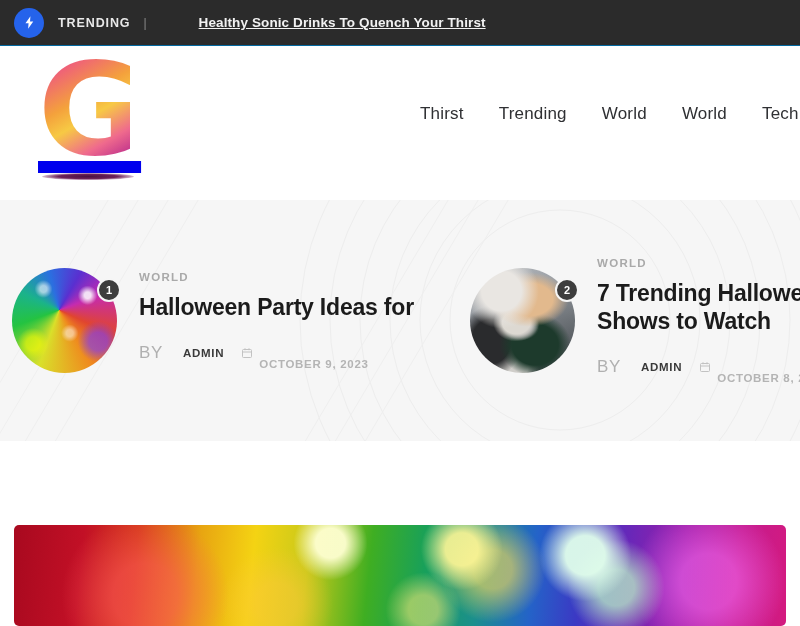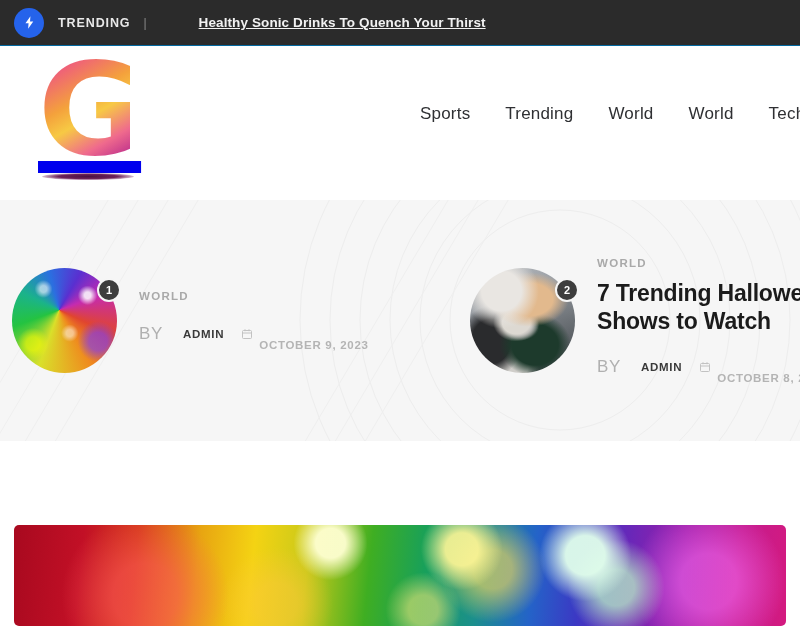--- a/index.html
+++ b/index.html
@@ -320,21 +320,21 @@
     <a class="trending-headline" href="#">Healthy Sonic Drinks To Quench Your Thirst</a>
   </div>
 
   <div class="site-header">
     <a class="logo-wrap" href="#">
       <span class="logo-g">G</span>
       <span class="logo-shadow"></span>
     </a>
 
     <nav class="main-nav">
-      <a class="nav-item" href="#">Sports</a>
+      <a class="nav-item" href="#">Thirst</a>
       <a class="nav-item" href="#">Trending</a>
       <a class="nav-item" href="#">World</a>
       <a class="nav-item" href="#">World</a>
       <a class="nav-item" href="#">Tech</a>
     </nav>
   </div>
 
   <div class="featured-strip">
     <svg class="strip-arcs" width="800" height="241" viewBox="0 0 800 241">
       <g fill="none" stroke="#ededed" stroke-width="1">
@@ -359,20 +359,21 @@
     <div class="featured-list">
 
       <div class="feature-card card-1">
         <div class="thumb-wrap">
           <span class="thumb thumb-rainbow"></span>
           <span class="thumb-badge">1</span>
         </div>
         <div class="feature-body">
           <div class="feature-cat">WORLD</div>
           <div class="feature-title">
+            <span class="ttl-line">Halloween Party Ideas for</span>
           </div>
           <div class="feature-meta">
             <span class="meta-by">BY</span>
             <span class="meta-author">ADMIN</span>
             <span class="meta-cal">
               <svg width="12" height="12" viewBox="0 0 24 24" aria-hidden="true">
                 <rect x="3" y="5" width="18" height="16" rx="2" fill="none" stroke="#c2c2c2" stroke-width="2"></rect>
                 <line x1="3" y1="10" x2="21" y2="10" stroke="#c2c2c2" stroke-width="2"></line>
                 <line x1="8" y1="2.5" x2="8" y2="6.5" stroke="#c2c2c2" stroke-width="2"></line>
                 <line x1="16" y1="2.5" x2="16" y2="6.5" stroke="#c2c2c2" stroke-width="2"></line>

